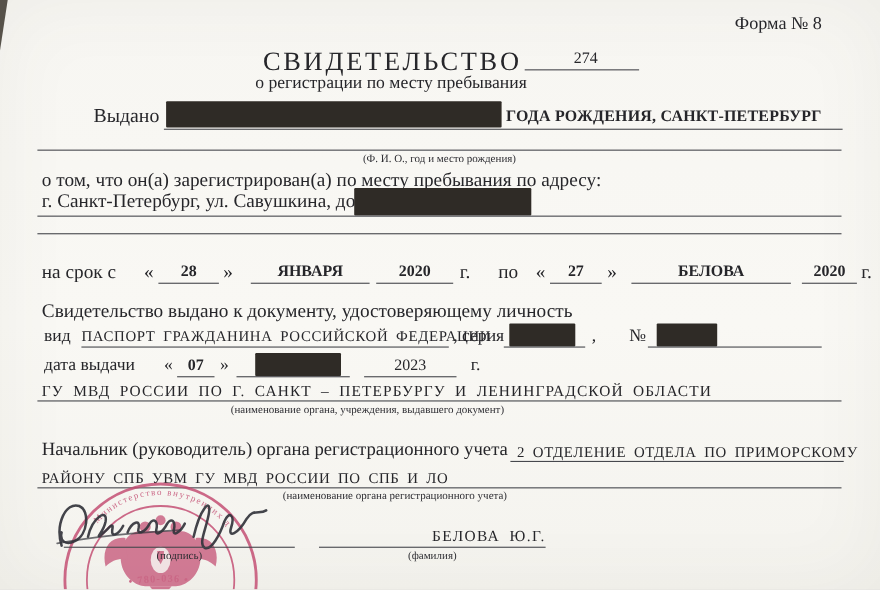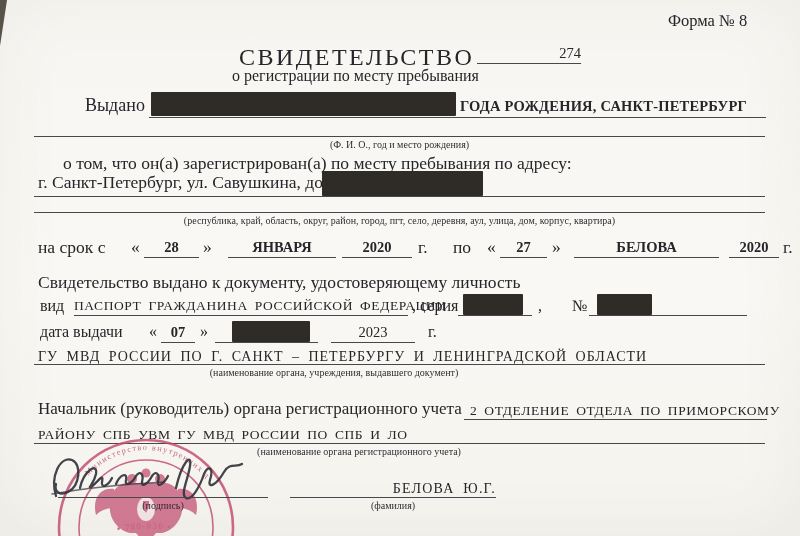--- a/index.html
+++ b/index.html
@@ -32,38 +32,37 @@
 </head>
 <body>
 
 <div class="paper">
 
   <div class="corner-sliver"></div>
 
   <div class="t body16" style="left:668px; top:11px; font-size:16.5px;">Форма № 8</div>
 
   <div class="t title" style="left:239px; top:44px;">СВИДЕТЕЛЬСТВО</div>
-  <div class="ufield" style="left:477px; top:44px; width:97px; font-weight:normal; text-align:right; padding-left:7px;">274</div>
+  <div class="ufield" style="left:477px; top:44px; width:97px; font-weight:normal; text-align:center; padding-left:7px;">274</div>
   <div class="t" style="left:232px; top:67px; font-size:16px;">о регистрации по месту пребывания</div>
 
   <div class="t" style="left:85px; top:95px; font-size:18px;">Выдано</div>
   <div class="bar" style="left:151px; top:92px; width:305px; height:24px;"></div>
   <div class="t boldcaps" style="left:460px; top:98px;">ГОДА РОЖДЕНИЯ, САНКТ-ПЕТЕРБУРГ</div>
   <div class="rule" style="left:149px; top:117px; width:617px;"></div>
 
   <div class="rule" style="left:34px; top:136px; width:731px;"></div>
   <div class="cap" style="left:34px; top:139px; width:731px;">(Ф. И. О., год и место рождения)</div>
 
-  <div class="t body17" style="left:38px; top:153px;margin-left:25px;">о том, что он(а) зарегистрирован(а) по месту пребывания по адресу:</div>
+  <div class="t body17" style="left:38px; top:153px;">о том, что он(а) зарегистрирован(а) по месту пребывания по адресу:</div>
 
   <div class="t body17" style="left:38px; top:172px;">г. Санкт-Петербург, ул. Савушкина, дом</div>
   <div class="bar" style="left:322px; top:171px; width:161px; height:25px;"></div>
   <div class="rule" style="left:34px; top:196px; width:731px;"></div>
   <div class="rule" style="left:34px; top:212px; width:731px;"></div>
-  <div class="cap" style="left:34px; top:215px; width:731px;">(республика, край, область, округ, район, город, пгт, село, деревня, аул, улица, дом, корпус, квартира)</div>
 
   <div class="t body17" style="left:38px; top:237px;">на срок с</div>
   <div class="t body17" style="left:131px; top:237px;">«</div>
   <div class="ufield" style="left:144px; top:238px; width:55px;">28</div>
   <div class="t body17" style="left:203px; top:237px;">»</div>
   <div class="ufield" style="left:228px; top:238px; width:108px;">ЯНВАРЯ</div>
   <div class="ufield" style="left:342px; top:238px; width:70px;">2020</div>
   <div class="t body17" style="left:418px; top:237px;">г.</div>
   <div class="t body17" style="left:453px; top:237px;">по</div>
   <div class="t body17" style="left:487px; top:237px;">«</div>

